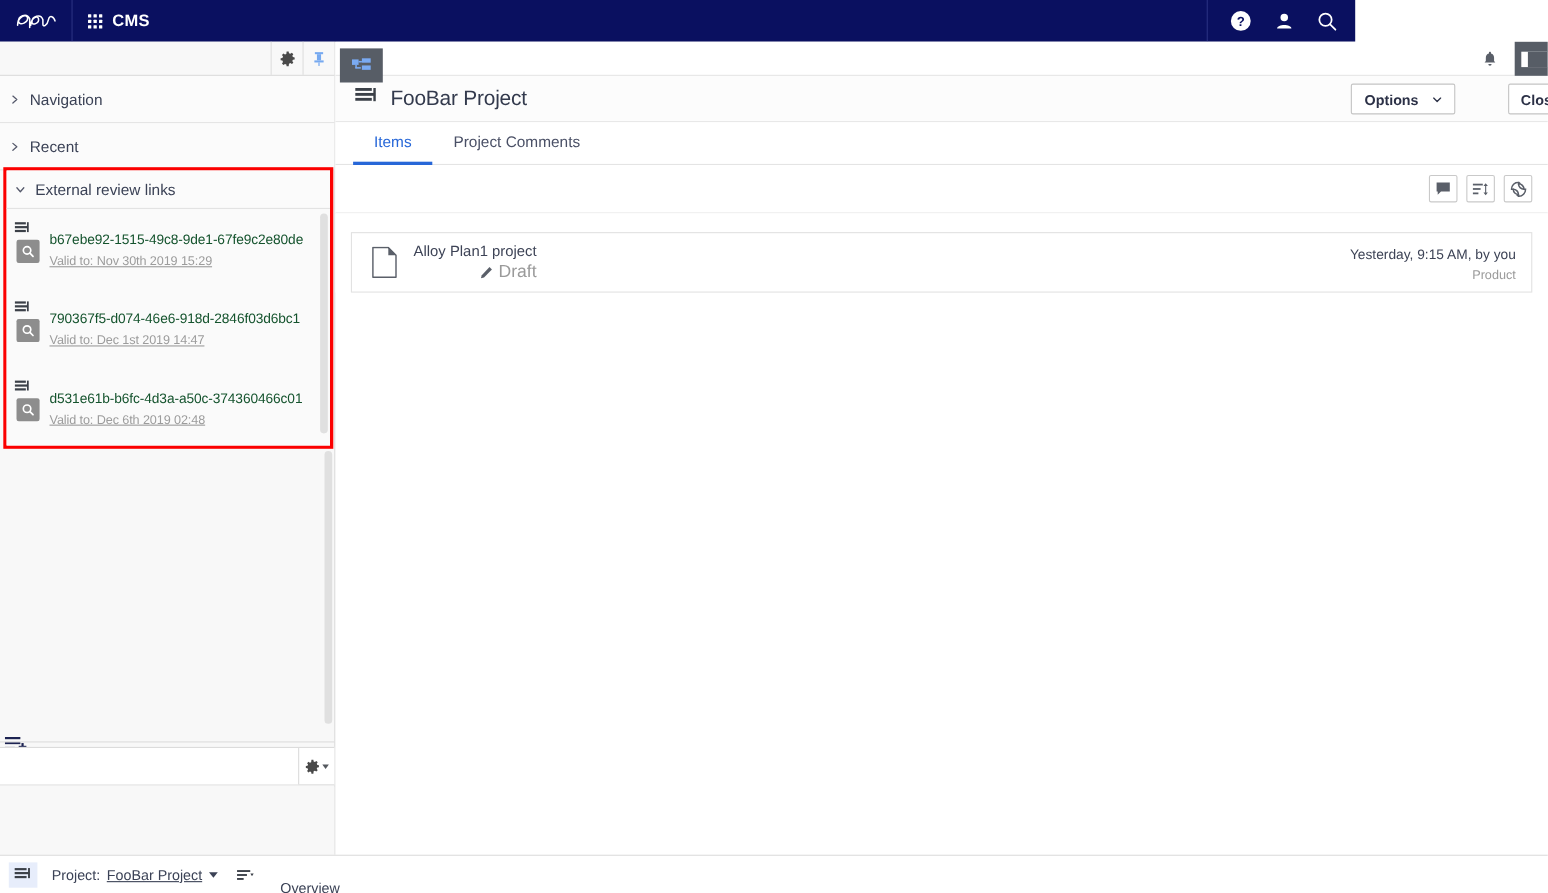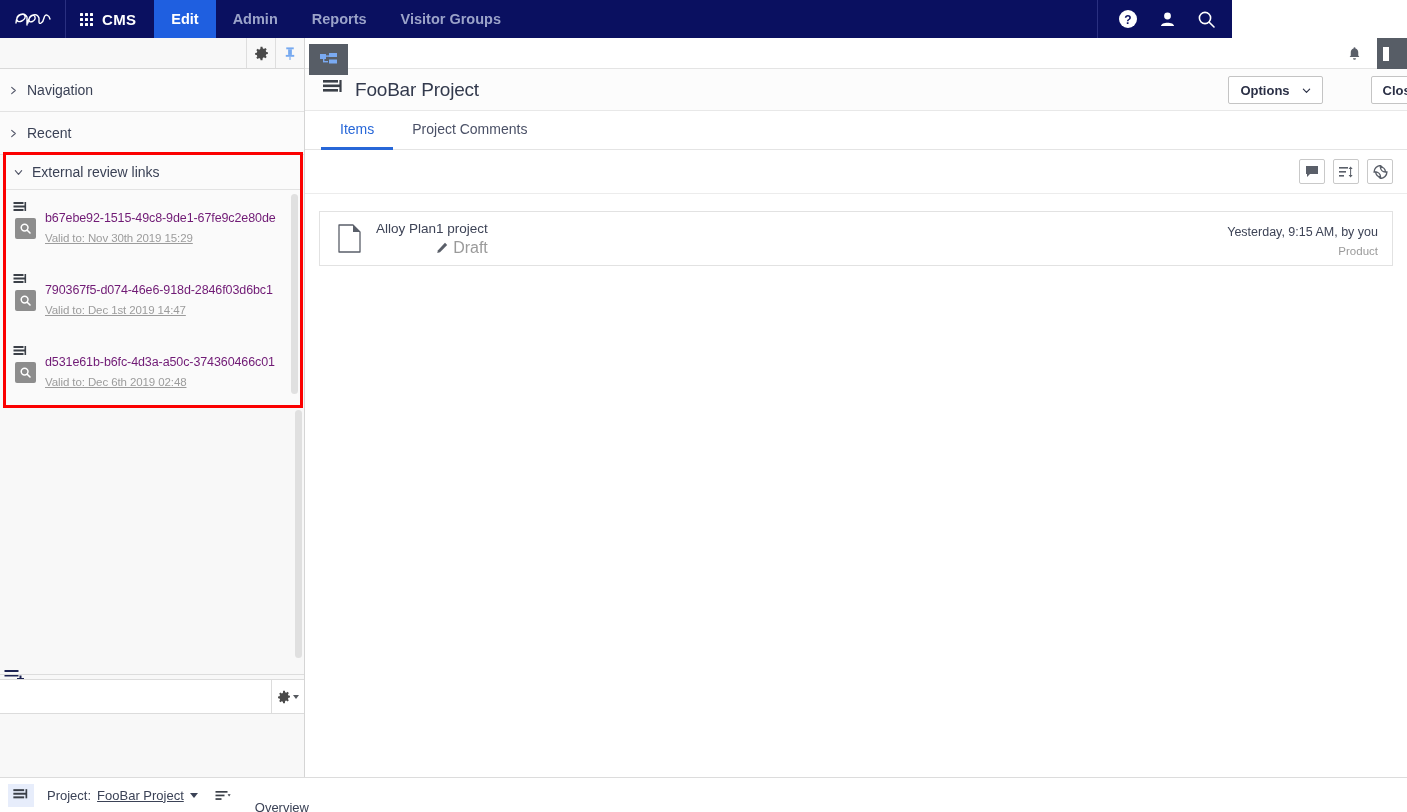--- a/index.html
+++ b/index.html
@@ -91,21 +91,21 @@
   .erl-item { position: relative; height: 72px; }
   .erl-stack { position: absolute; left: 7px; top: 11px; }
   .erl-mag {
     position: absolute; left: 9px; top: 28px;
     width: 21px; height: 21px; background: #8d8d8d;
     border-radius: 2px; display: flex; align-items: center; justify-content: center;
     cursor: pointer;
   }
   .erl-text { position: absolute; left: 39px; top: 21px; }
   .erl-link {
-    font-size: 12.5px; color: #701a75; text-decoration: none;
+    font-size: 12.5px; color: #14532d; text-decoration: none;
     display: block; letter-spacing: -.1px; cursor: pointer;
   }
   .erl-valid {
     font-size: 11.5px; color: #9c9c9c; margin-top: 7px; display: block;
     letter-spacing: -.1px;
     text-decoration: underline;
   }
   .erl-scroll {
     position: absolute; right: 2px; top: 4px;
     width: 7px; height: 200px; background: #e0e0e0; border-radius: 4px;
@@ -263,26 +263,20 @@
         <i></i>
         <i></i>
         <i></i>
         <i></i>
         <i></i>
         <i></i>
         <i></i>
         <i></i>
     </span>
     <span>CMS</span>
-  </div>
-  <div class="topbar-nav">
-    <a class="active">Edit</a>
-    <a>Admin</a>
-    <a>Reports</a>
-    <a>Visitor Groups</a>
   </div>
   <div class="topbar-spacer"></div>
   <div class="topbar-right">
     <span>
       <svg width="20" height="20" viewBox="0 0 20 20">
           <circle cx="10" cy="10" r="9" fill="#fff"></circle>
         <text x="10" y="14.5" font-family="Liberation Sans, sans-serif" font-size="12" font-weight="bold" fill="#0a1060" text-anchor="middle">?</text>
         </svg>
     </span>
     <span>

